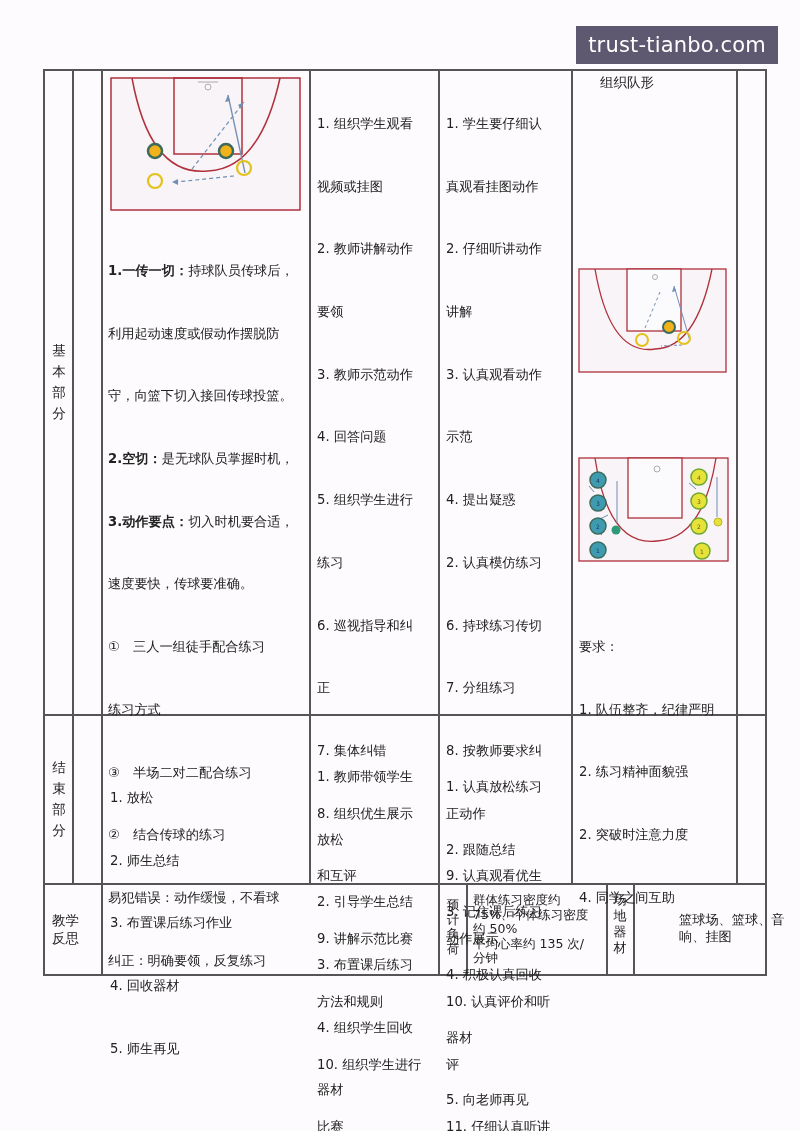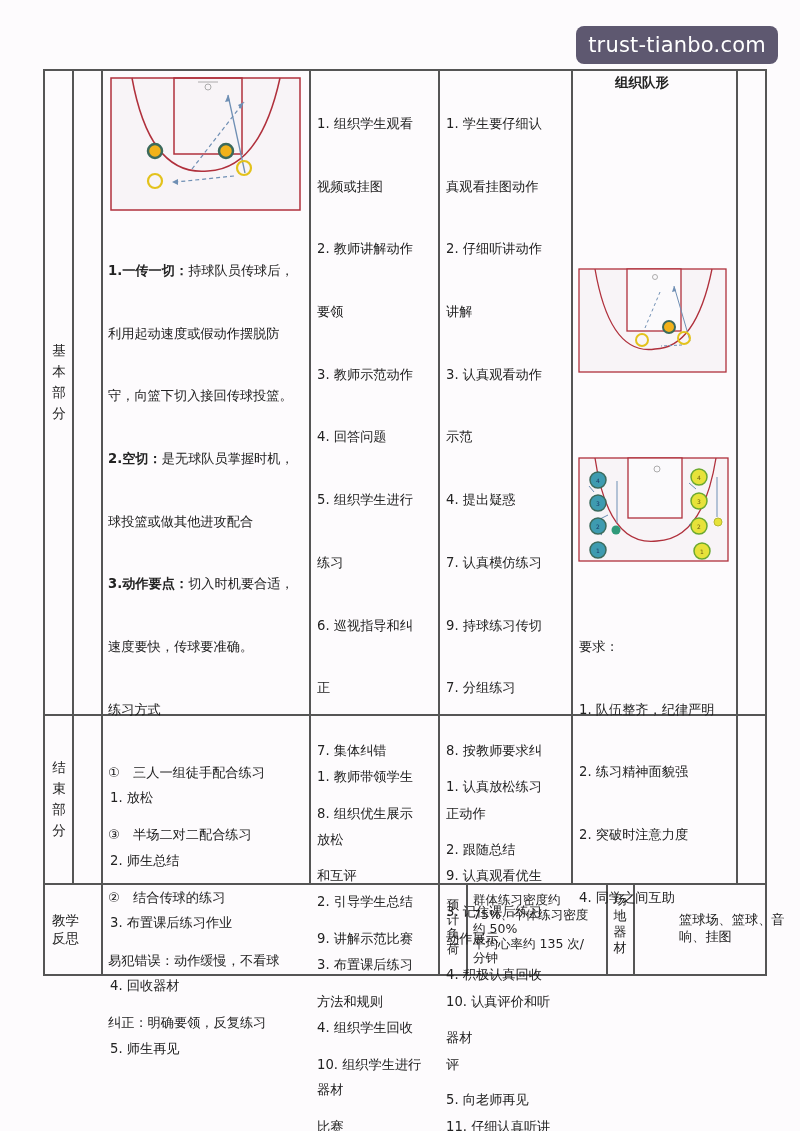--- a/index.html
+++ b/index.html
@@ -1,19 +1,19 @@
 <!DOCTYPE html>
 <html><head>
 <meta charset="utf-8">
 <style>
   html, body { margin:0; padding:0; }
   body { width:800px; height:1131px; background:#fdfbfd; position:relative; overflow:hidden;
          font-family:"DejaVu Sans","Liberation Sans",sans-serif; color:#222; }
   .watermark { position:absolute; left:576px; top:26px; width:202px; height:38px; background:#5e5870;
-               border-radius:8px; color:#fff; font-size:21px; line-height:38px; text-align:center;
+               border-radius:0; color:#fff; font-size:21px; line-height:38px; text-align:center;
                font-family:"DejaVu Sans",sans-serif; letter-spacing:0.2px; }
   .abs { position:absolute; }
   .line { position:absolute; background:#555; }
   .txt { position:absolute; font-size:13.2px; line-height:20.9px; white-space:pre-wrap; }
   .txt .b { font-weight:bold; }
   .vert { position:absolute; font-size:13.5px; line-height:21px; width:20px; text-align:center; }
   .col3 div, .col4 div, .list div { white-space:nowrap; }
 </style>
 </head>
 <body>
@@ -61,25 +61,24 @@
   <circle cx="116" cy="74" r="7" fill="#f2b21a" stroke="#3c6a5c" stroke-width="2.5"></circle>
   <circle cx="134" cy="91" r="7" fill="none" stroke="#e3c21c" stroke-width="2.2"></circle>
   <circle cx="45" cy="104" r="7" fill="none" stroke="#e3c21c" stroke-width="2.2"></circle>
 </svg>
 
 <div class="txt" style="left:108px;top:219px;width:200px;">
   <div><span class="b">1.一传一切：</span><span>持球队员传球后，</span></div>
   <div>利用起动速度或假动作摆脱防</div>
   <div>守，向篮下切入接回传球投篮。</div>
   <div><span class="b">2.空切：</span><span>是无球队员掌握时机，</span></div>
-  <div>球投篮或做其他进攻配合</div>
   <div><span class="b">3.动作要点：</span><span>切入时机要合适，</span></div>
   <div>速度要快，传球要准确。</div>
+  <div>①　三人一组徒手配合练习</div>
   <div>练习方式</div>
-  <div>①　三人一组徒手配合练习</div>
   <div>③　半场二对二配合练习</div>
   <div>②　结合传球的练习</div>
   <div>易犯错误：动作缓慢，不看球</div>
   <div>纠正：明确要领，反复练习</div>
   
   
   
   
   
   
@@ -120,40 +119,40 @@
 </div>
 
 <div class="txt col4" style="left:446px;top:72px;">
   <div>1.  学生要仔细认</div>
   <div>真观看挂图动作</div>
   <div>2.  仔细听讲动作</div>
   <div>讲解</div>
   <div>3.  认真观看动作</div>
   <div>示范</div>
   <div>4.  提出疑惑</div>
-  <div>7.  认真模仿练习</div>
-  <div>9.  持球练习传切</div>
+  <div>2.  认真模仿练习</div>
+  <div>6.  持球练习传切</div>
   <div>7.  分组练习</div>
   <div>8.  按教师要求纠</div>
   <div>正动作</div>
   <div>9.  认真观看优生</div>
   <div>动作展示</div>
   <div>10. 认真评价和听</div>
   <div>评</div>
   <div>11. 仔细认真听讲</div>
   
   
   
   
   
   
   
 </div>
 
-<div class="abs" style="left:572px;top:72px;width:140px;text-align:center;font-size:13.5px;font-weight:bold;line-height:20px;">组织队形</div>
+<div class="abs" style="left:557px;top:72px;width:140px;text-align:center;font-size:13.5px;font-weight:normal;line-height:20px;">组织队形</div>
 
 <svg class="abs" style="left:578px;top:268px;" width="150" height="106">
   <rect x="1" y="1" width="147" height="103" fill="#f8f4f7" stroke="#b0303c" stroke-width="1.3"></rect>
   <rect x="49" y="1" width="54" height="62" fill="#fbfafc" stroke="#b0303c" stroke-width="1.3"></rect>
   <circle cx="77" cy="9" r="2.5" fill="none" stroke="#999" stroke-width="0.8"></circle>
   <path d="M17 1 Q 32 88 77 81 Q 118 80 134 1" fill="none" stroke="#b0303c" stroke-width="1.3"></path>
   <line x1="67" y1="60" x2="82" y2="24" stroke="#6f8fb4" stroke-width="1" stroke-dasharray="3,3"></line>
   <line x1="112" y1="73" x2="96" y2="18" stroke="#6f8fb4" stroke-width="1"></line>
   <polygon points="96,18 94,24 98,23" fill="#6f8fb4"></polygon>
   <line x1="104" y1="77" x2="83" y2="78" stroke="#6f8fb4" stroke-width="1" stroke-dasharray="3,2"></line>

